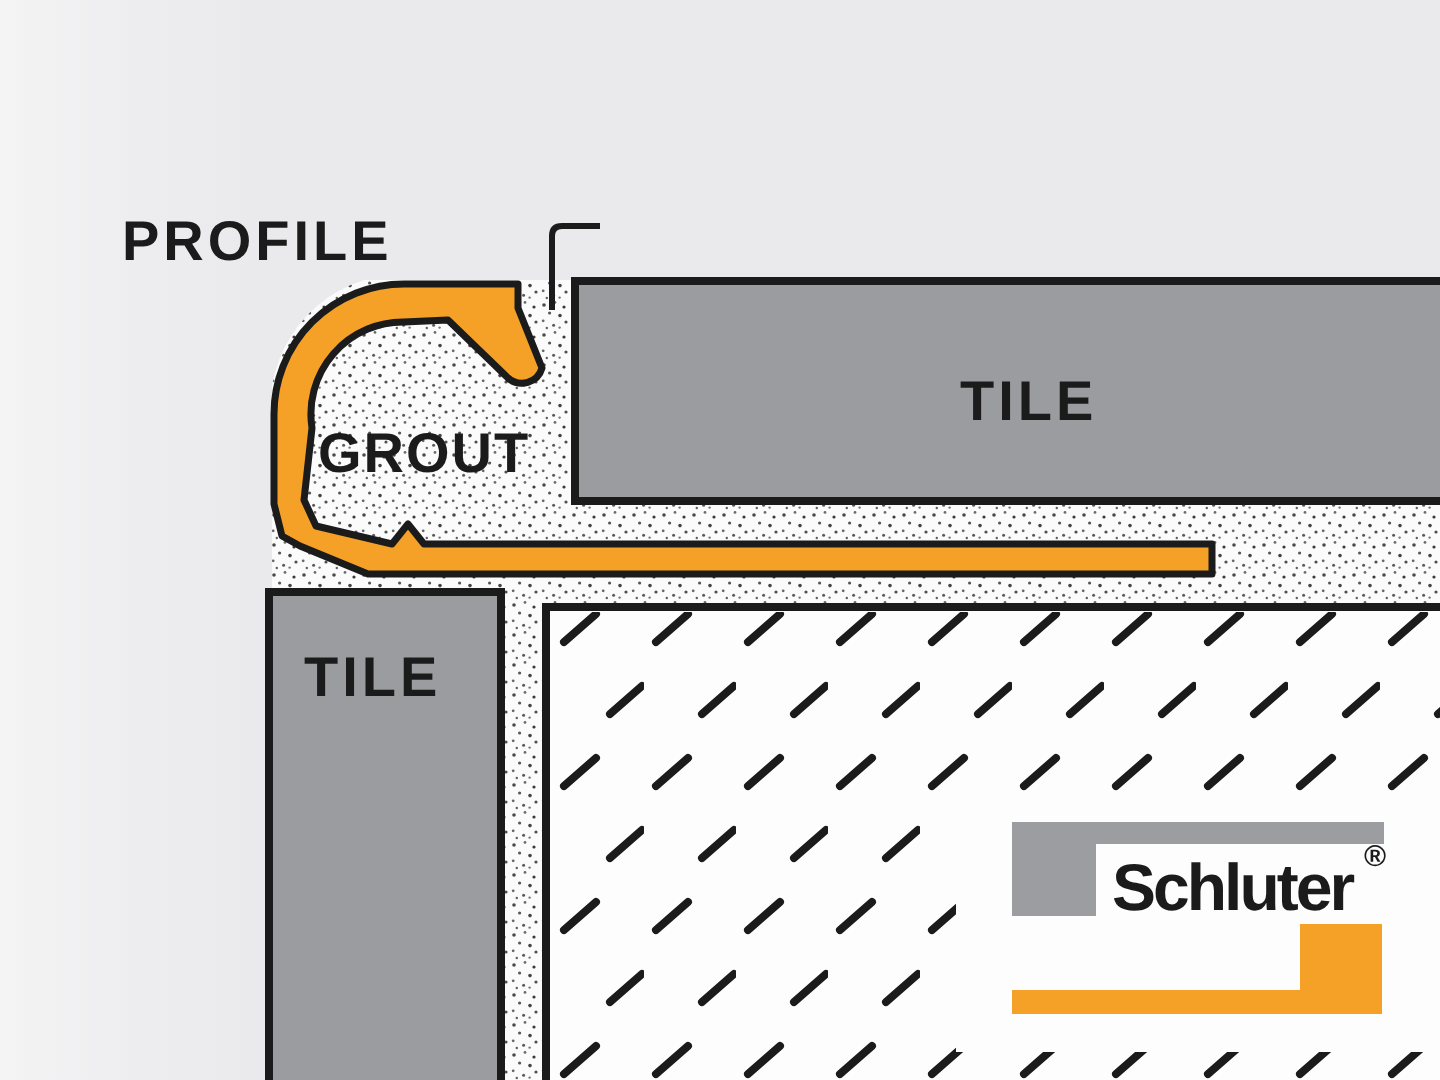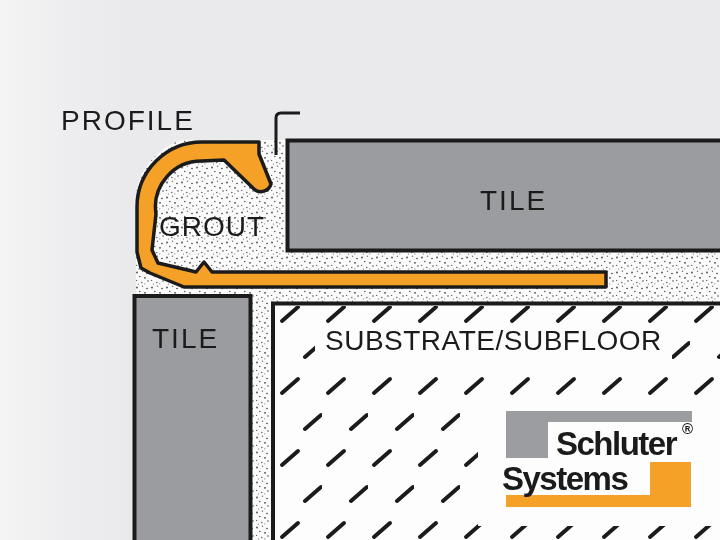--- a/index.html
+++ b/index.html
@@ -1,21 +1,21 @@
 <!DOCTYPE html>
 <html><head>
 <meta charset="utf-8">
 <style>
   html,body{margin:0;padding:0;width:720px;height:540px;overflow:hidden;
     background:#EAEAEC;font-family:"Liberation Sans",sans-serif;}
   #stage{position:relative;width:720px;height:540px;}
   #left-light{position:absolute;left:0;top:0;width:132px;height:540px;
     background:linear-gradient(to right,#F4F4F5 0%,#EDEDEF 55%,#EAEAEC 100%);}
   svg{position:absolute;left:0;top:0;}
-  .lbl{position:absolute;font-weight:normal;color:#1B1B1B;font-size:28px;
+  .lbl{position:absolute;font-weight:bold;color:#1B1B1B;font-size:28px;
     line-height:28px;white-space:nowrap;}
   .lbl-profile{left:61px;top:107px;letter-spacing:2px;}
   .lbl-grout{left:303px;top:100px;letter-spacing:1px;}
   .lbl-mortar{left:159px;top:213px;letter-spacing:1px;}
   .lbl-tile-top{left:480px;top:187px;letter-spacing:2px;}
   .lbl-tile-left{left:152px;top:325px;letter-spacing:2px;}
   .lbl-substrate{left:315px;top:323px;background:#FDFDFD;padding:4px 10px;letter-spacing:0.5px;}
   
   #logo{position:absolute;left:495px;top:405px;width:210px;height:112px;text-align:right;}
   #logo .bar{position:absolute;}
@@ -78,24 +78,22 @@
              A 10.5 10.5 0 0 0 271 184
              L 259 154 Z" stroke="#1B1B1B" stroke-width="3.5" stroke-linejoin="round" fill="#F5A027"></path>
 
     <path d="M 300 113 L 281 113 Q 276 113 276 118 L 276 155" fill="none" stroke="#1B1B1B" stroke-width="3"></path>
   </svg>
 
   <div class="lbl lbl-profile">PROFILE</div>
   <div class="lbl lbl-mortar">GROUT</div>
   <div class="lbl lbl-tile-top">TILE</div>
   <div class="lbl lbl-tile-left">TILE</div>
-  <div class="lbl lbl-substrate">SUBSTRATE/SUBFLOOR</div>
 
   <div id="logo">
     <div class="bar g-leg"></div>
     <div class="bar g-bar"></div>
     <div class="bar o-leg"></div>
     <div class="bar o-bar"></div>
     <div class="logo-line logo-schluter">Schluter</div>
     <div class="logo-reg">®</div>
-    <div class="logo-line logo-systems">Systems</div>
   </div>
 </div>
 
 </body></html>

